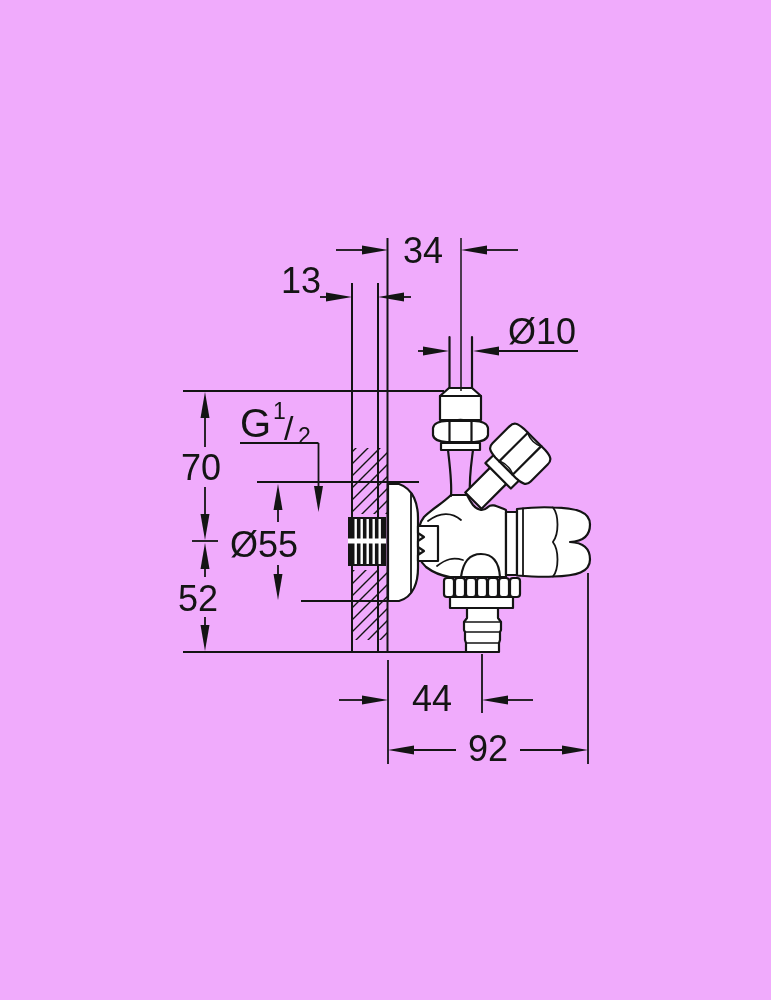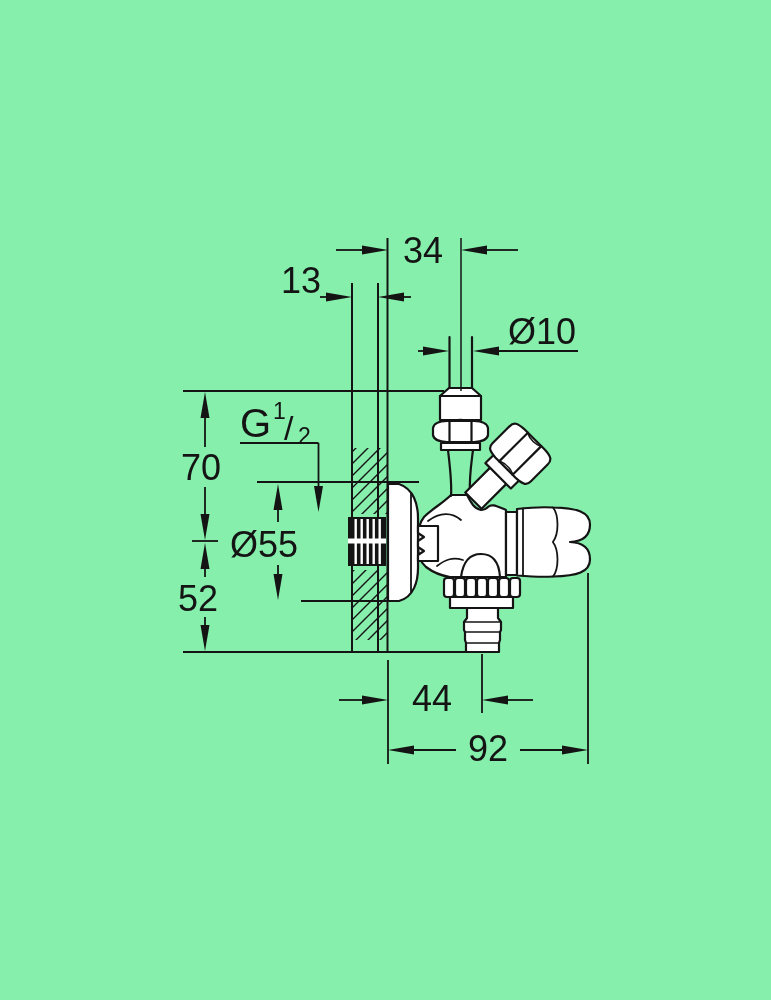--- a/index.html
+++ b/index.html
@@ -1,16 +1,16 @@
 <!DOCTYPE html>
 <html><head>
 <meta charset="utf-8">
 <style>
   html,body{margin:0;padding:0;background:#fff;}
-  .stage{position:relative;width:771px;height:1000px;background:#86efac;overflow:hidden;}
+  .stage{position:relative;width:771px;height:1000px;background:#f0abfc;overflow:hidden;}
   svg{position:absolute;left:0;top:0;}
   text{font-family:"Liberation Sans", sans-serif;fill:#141414;}
 </style>
 </head>
 <body>
 
 <div class="stage">
 <svg width="771" height="1000" viewBox="0 0 771 1000">
   <defs>
     <pattern id="hatch" patternUnits="userSpaceOnUse" width="12" height="12">

